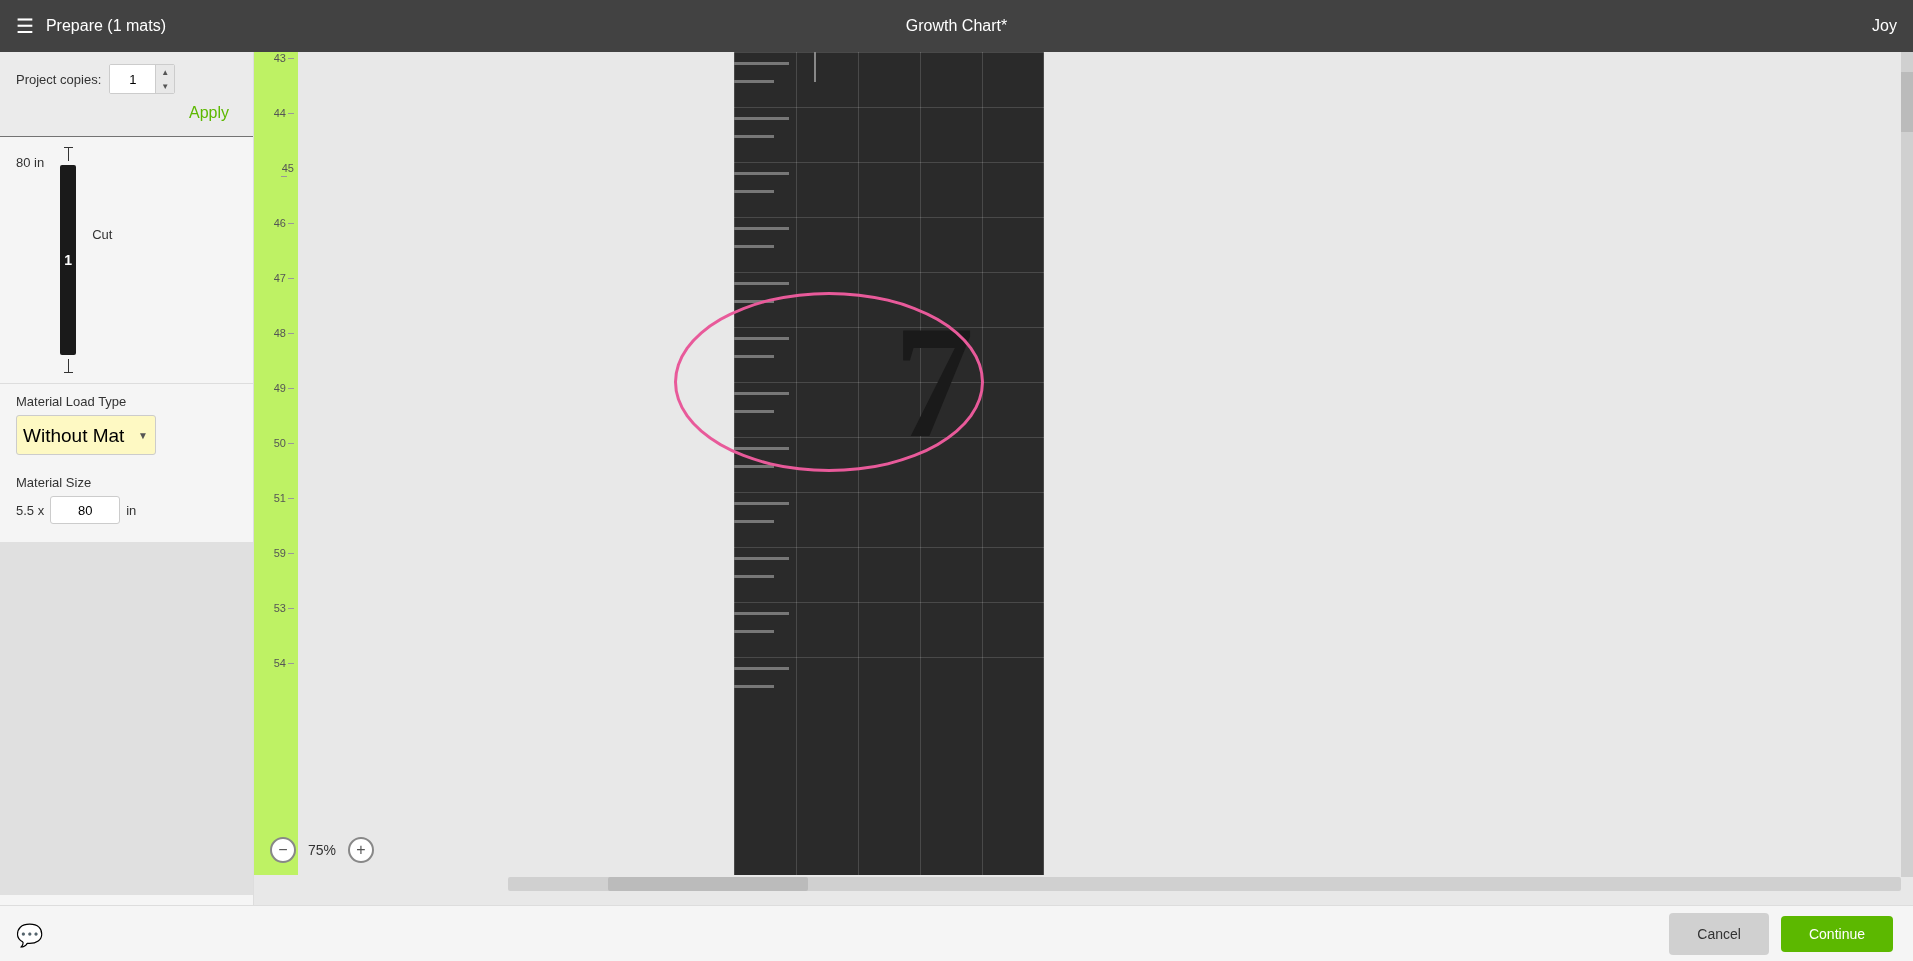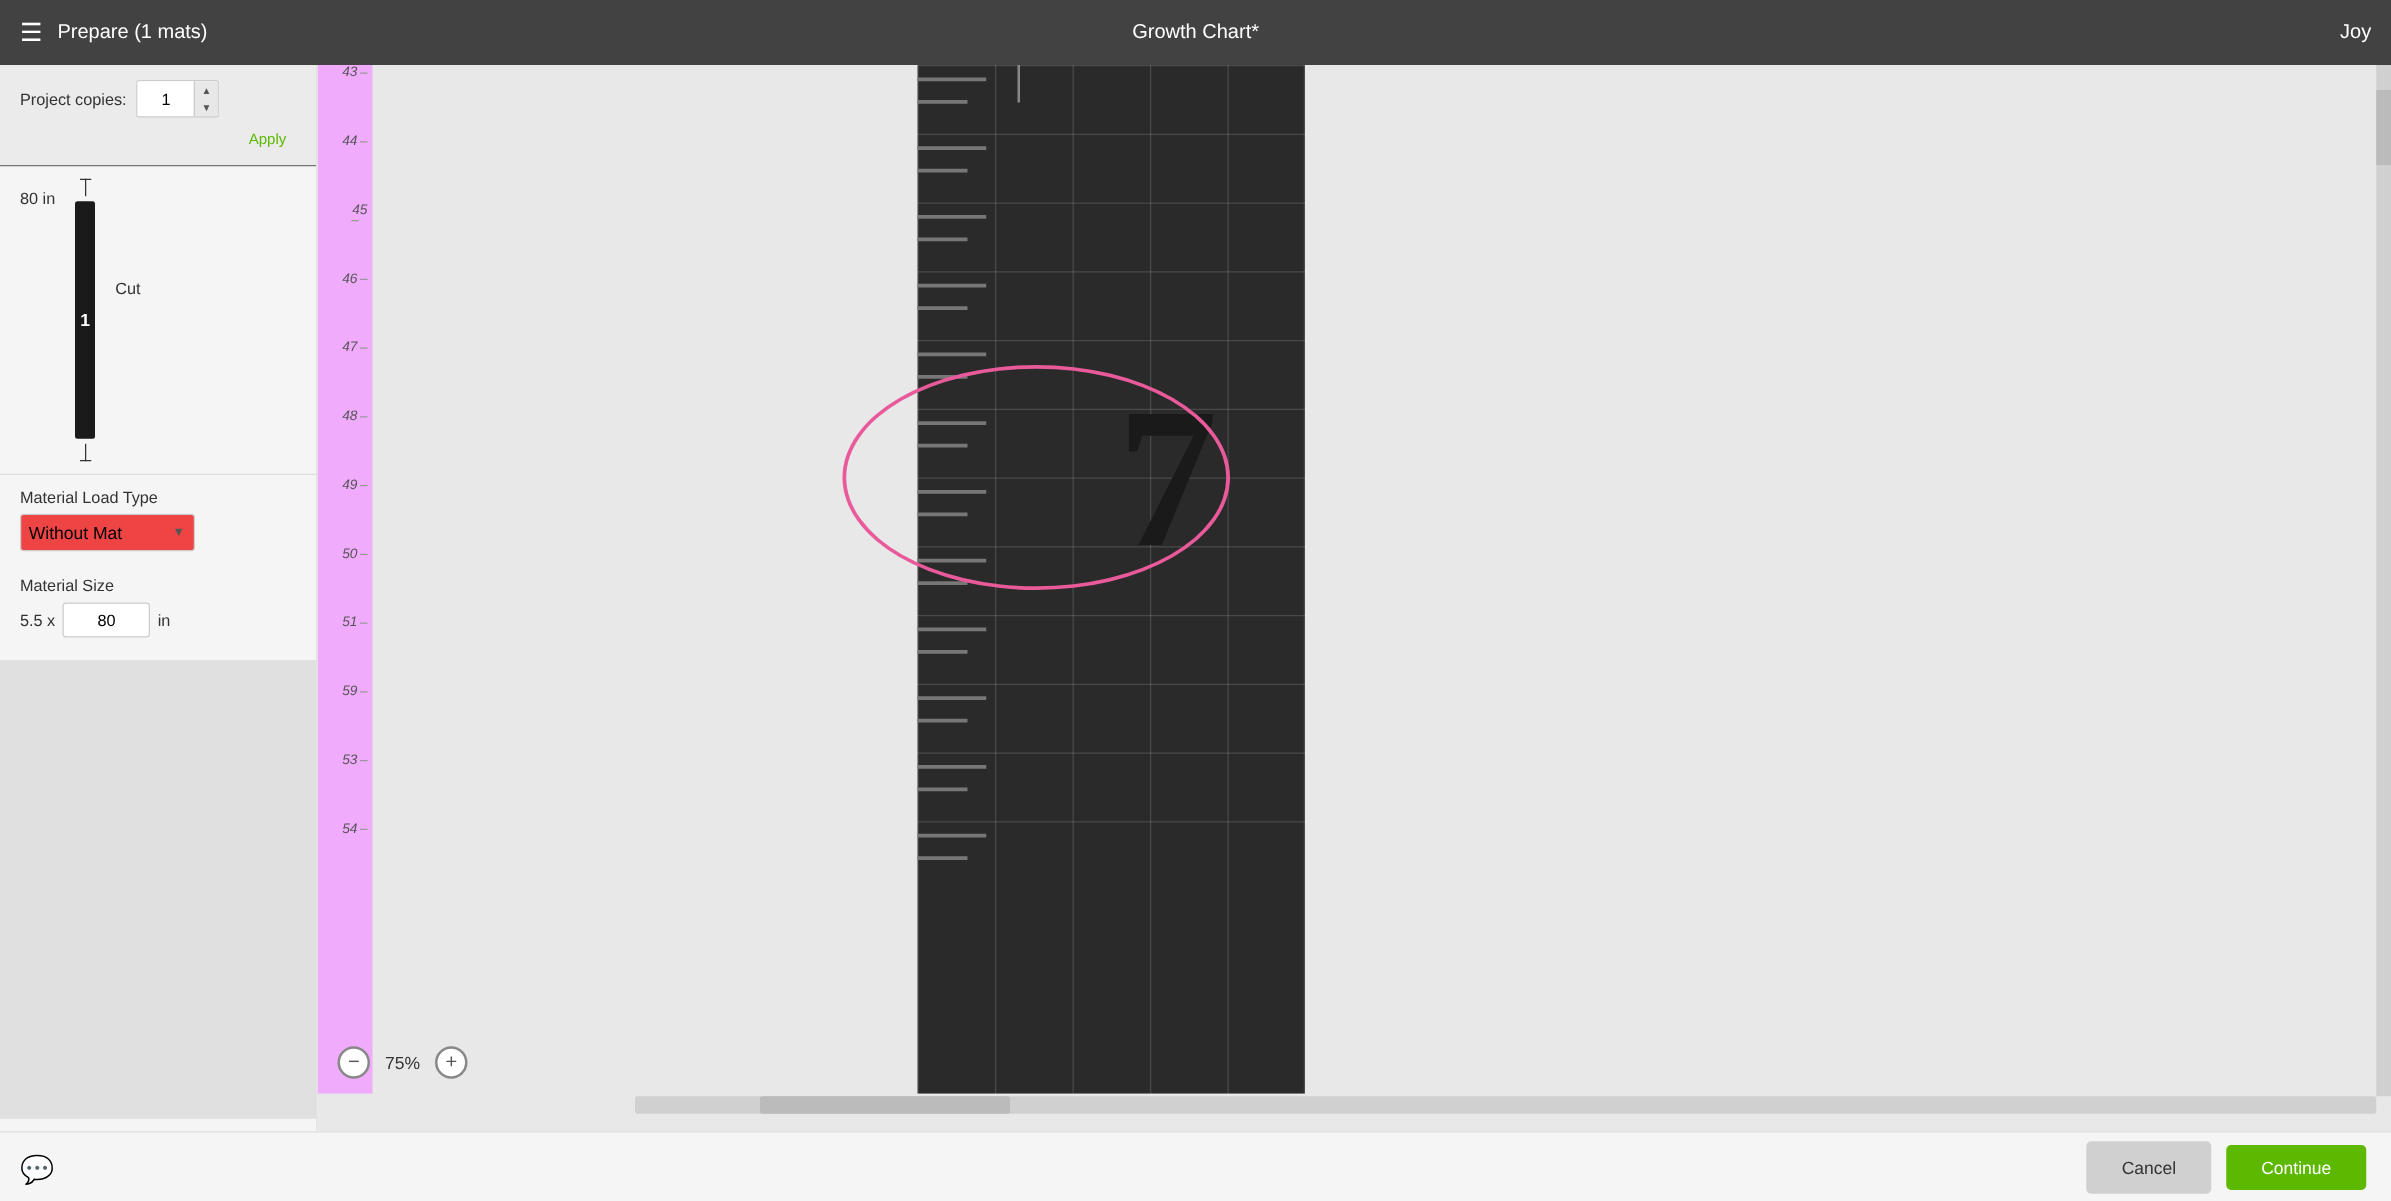--- a/index.html
+++ b/index.html
@@ -87,21 +87,21 @@
     }
     .apply-row {
       display: flex;
       justify-content: flex-end;
       margin-top: 8px;
     }
     .apply-btn {
       background: transparent;
       border: none;
       color: #5cb800;
-      font-size: 12px;
+      font-size: 16px;
       cursor: pointer;
       padding: 2px 8px;
       font-weight: 500;
     }
 
     
     .mat-section {
       padding: 10px 16px;
       display: flex;
       align-items: flex-start;
@@ -178,25 +178,25 @@
       color: #333;
       margin-bottom: 6px;
     }
     .select-wrap {
       position: relative;
       display: inline-block;
       width: 140px;
     }
     .material-select {
       width: 140px;
-      height: 30px;
+      height: 40px;
       border: 1px solid #ccc;
-      background: #ef4444;
+      background: #fef9c3;
       border-radius: 3px;
-      font-size: 14px;
+      font-size: 19px;
       padding: 0 6px;
       cursor: pointer;
       appearance: none;
       -webkit-appearance: none;
     }
     .select-arrow {
       position: absolute;
       right: 8px;
       top: 50%;
       transform: translateY(-50%);
@@ -495,21 +495,21 @@
     </div>
 
 
     <div class="sidebar-bottom"></div>
   </div>
 
   <div class="canvas-area">
 
     <div class="chart-canvas">
 
-      <div style="position:absolute; left:0; top:0; width:44px; bottom:0; background:#f0abfc; z-index:5;font-style:italic;">
+      <div style="position:absolute; left:0; top:0; width:44px; bottom:0; background:#bef264; z-index:5;">
         <div style="position:absolute; top:0px;" class="ruler-tick">
           <span class="ruler-tick-num">43</span>
           <div class="ruler-tick-line"></div>
         </div>
         <div style="position:absolute; top:55px;" class="ruler-tick">
           <span class="ruler-tick-num">44</span>
           <div class="ruler-tick-line"></div>
         </div>
         <div style="position:absolute; top:110px;flex-direction:column;" class="ruler-tick">
           <span class="ruler-tick-num">45</span>

